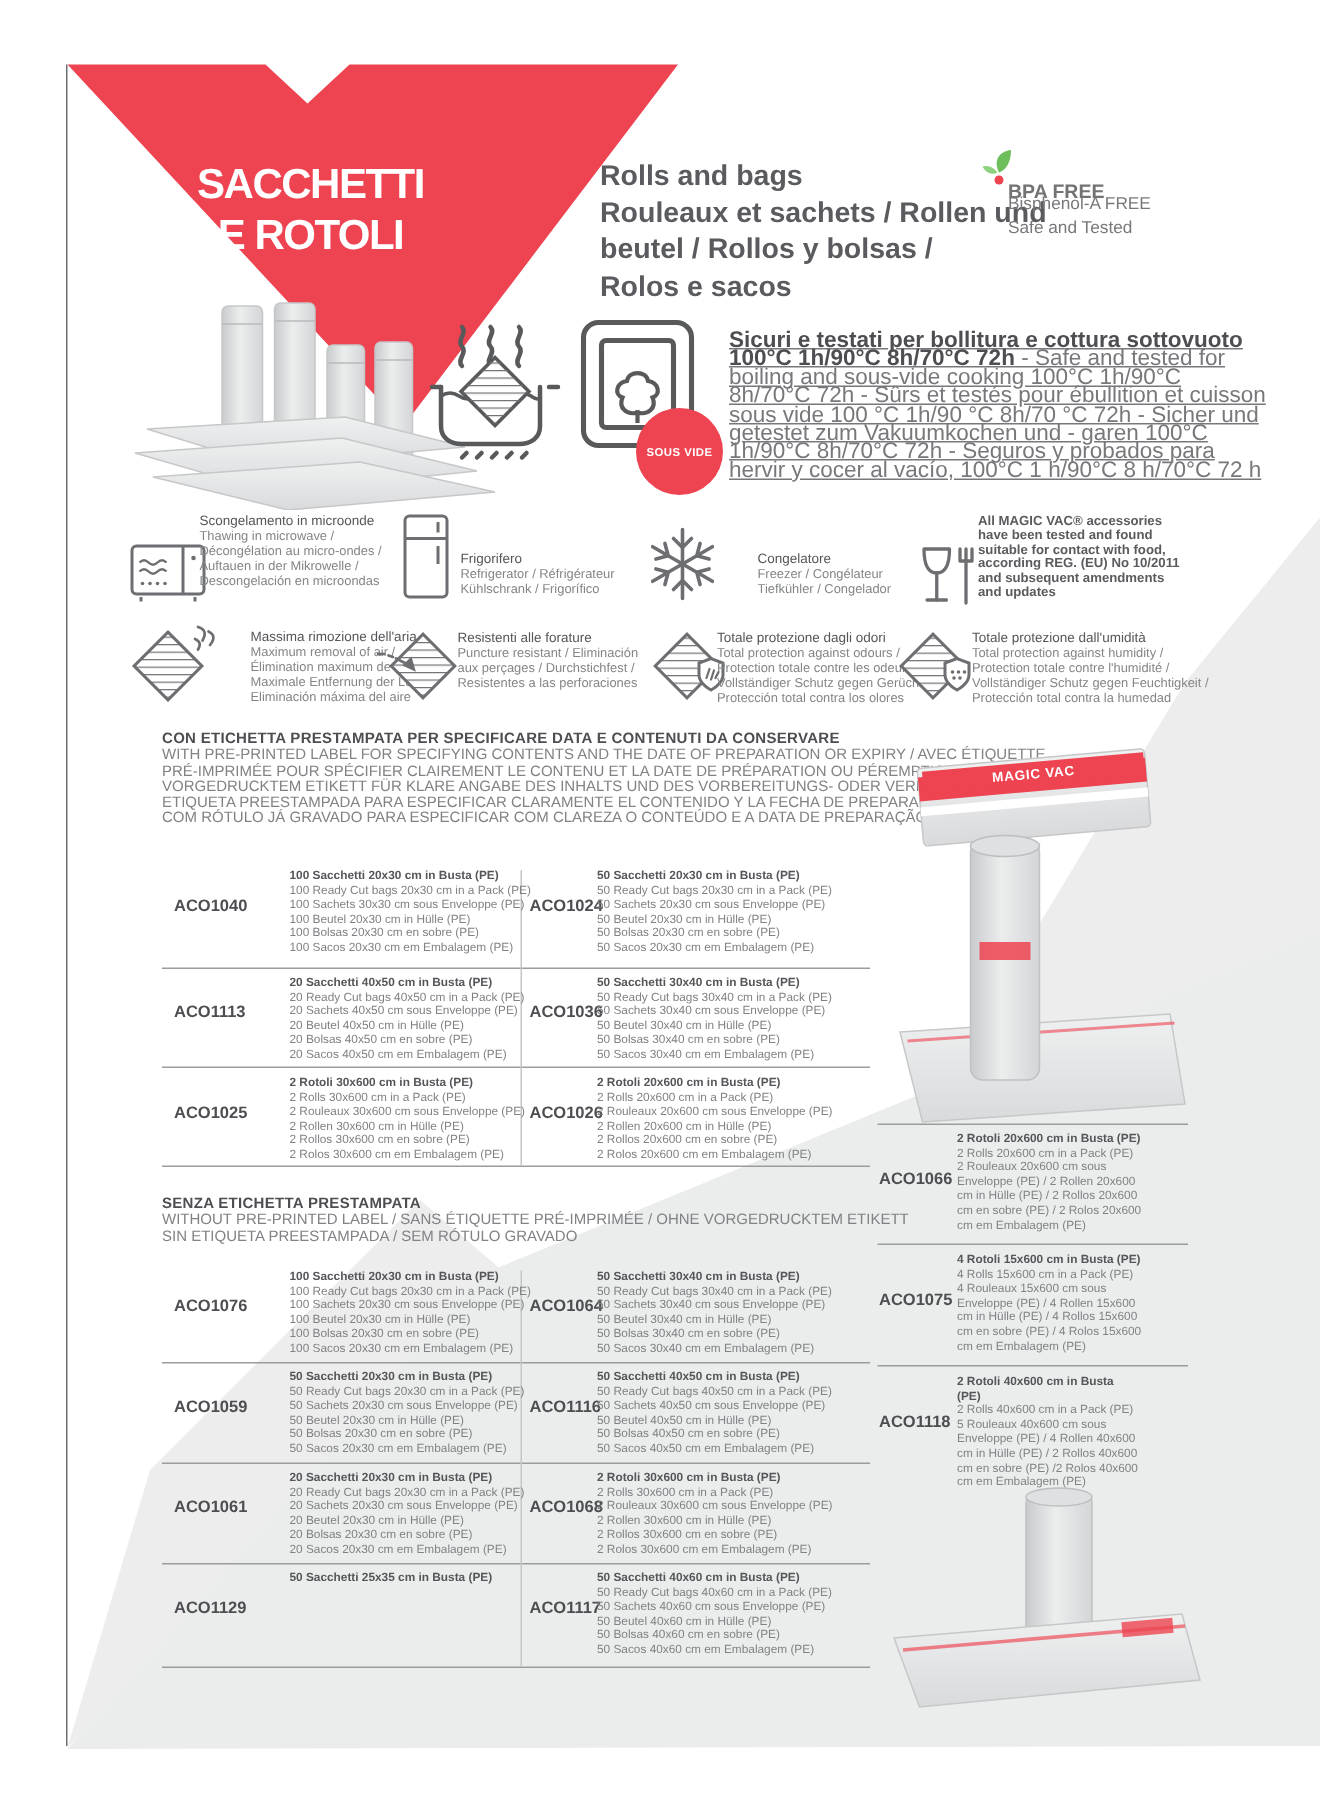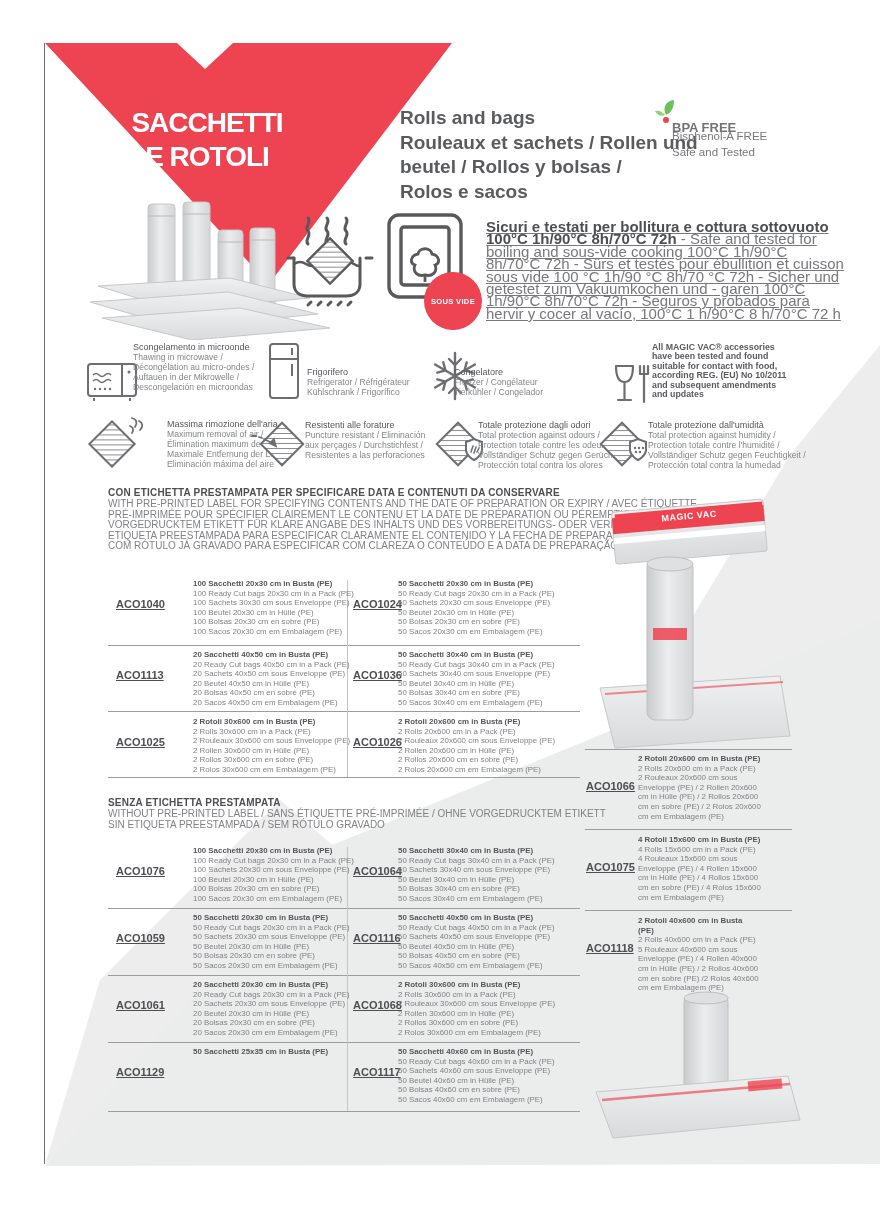--- a/index.html
+++ b/index.html
@@ -30,21 +30,21 @@
   .foodnote div{white-space:nowrap;}
 
   
   .sec-title{font-weight:700;font-size:10px;color:#4d4e52;letter-spacing:.2px;}
   .sec-body{font-size:10px;color:#808285;line-height:10.6px;white-space:pre-line;}
 
   
   .rule{position:absolute;height:1px;background:#9b9c9e;}
   .vrule{position:absolute;width:1px;background:#c4c5c7;}
   .cell{position:absolute;height:64px;}
-  .cell .code{position:absolute;left:0;top:19px;font-weight:700;font-size:11px;color:#4d4e52;text-decoration:underline;}
+  .cell .code{position:absolute;left:0;top:19px;font-weight:700;font-size:11px;color:#4d4e52;}
   .cell .desc{position:absolute;top:0;}
   .cell .bold{font-weight:700;font-size:7.9px;line-height:9.6px;color:#55565a;white-space:nowrap;}
   .cell .ls div{font-size:7.9px;line-height:9.6px;color:#808285;white-space:nowrap;}
   .c1 .desc{left:77px;}
   .c2 .desc{left:45px;}
   .side .desc{left:52px;}
   .side .code{top:26px;}
   .side .bold{white-space:normal;}
   .side .ls div{white-space:nowrap;}
 
@@ -196,21 +196,21 @@
     <g fill="none" stroke="#6d6e71" stroke-width="2.4" stroke-linecap="round">
       <g id="spoke">
         <line x1="21" y1="3" x2="21" y2="49"></line>
         <path d="M15 9 L21 15 L27 9"></path>
         <path d="M15 43 L21 37 L27 43"></path>
       </g>
       <use href="#spoke" transform="rotate(60 21 26)"></use>
       <use href="#spoke" transform="rotate(120 21 26)"></use>
     </g>
   </svg>
-  <div class="abs feat" style="left:454px;top:368px">
+  <div class="abs feat" style="left:505px;top:368px">
     <div class="b">Congelatore</div>
     <div class="ls">
         <div>Freezer / Congélateur</div>
         <div>Tiefkühler / Congelador</div>
       </div>
   </div>
 
   <svg class="abs" style="left:612px;top:364px" width="40" height="40" viewBox="0 0 40 40">
     <g fill="none" stroke="#6d6e71" stroke-width="2.2" stroke-linecap="round">
       <path d="M4 2 h17 M4 2 c0 12 3.5 16 8.5 16 c5 0 8.5 -4 8.5 -16"></path>

